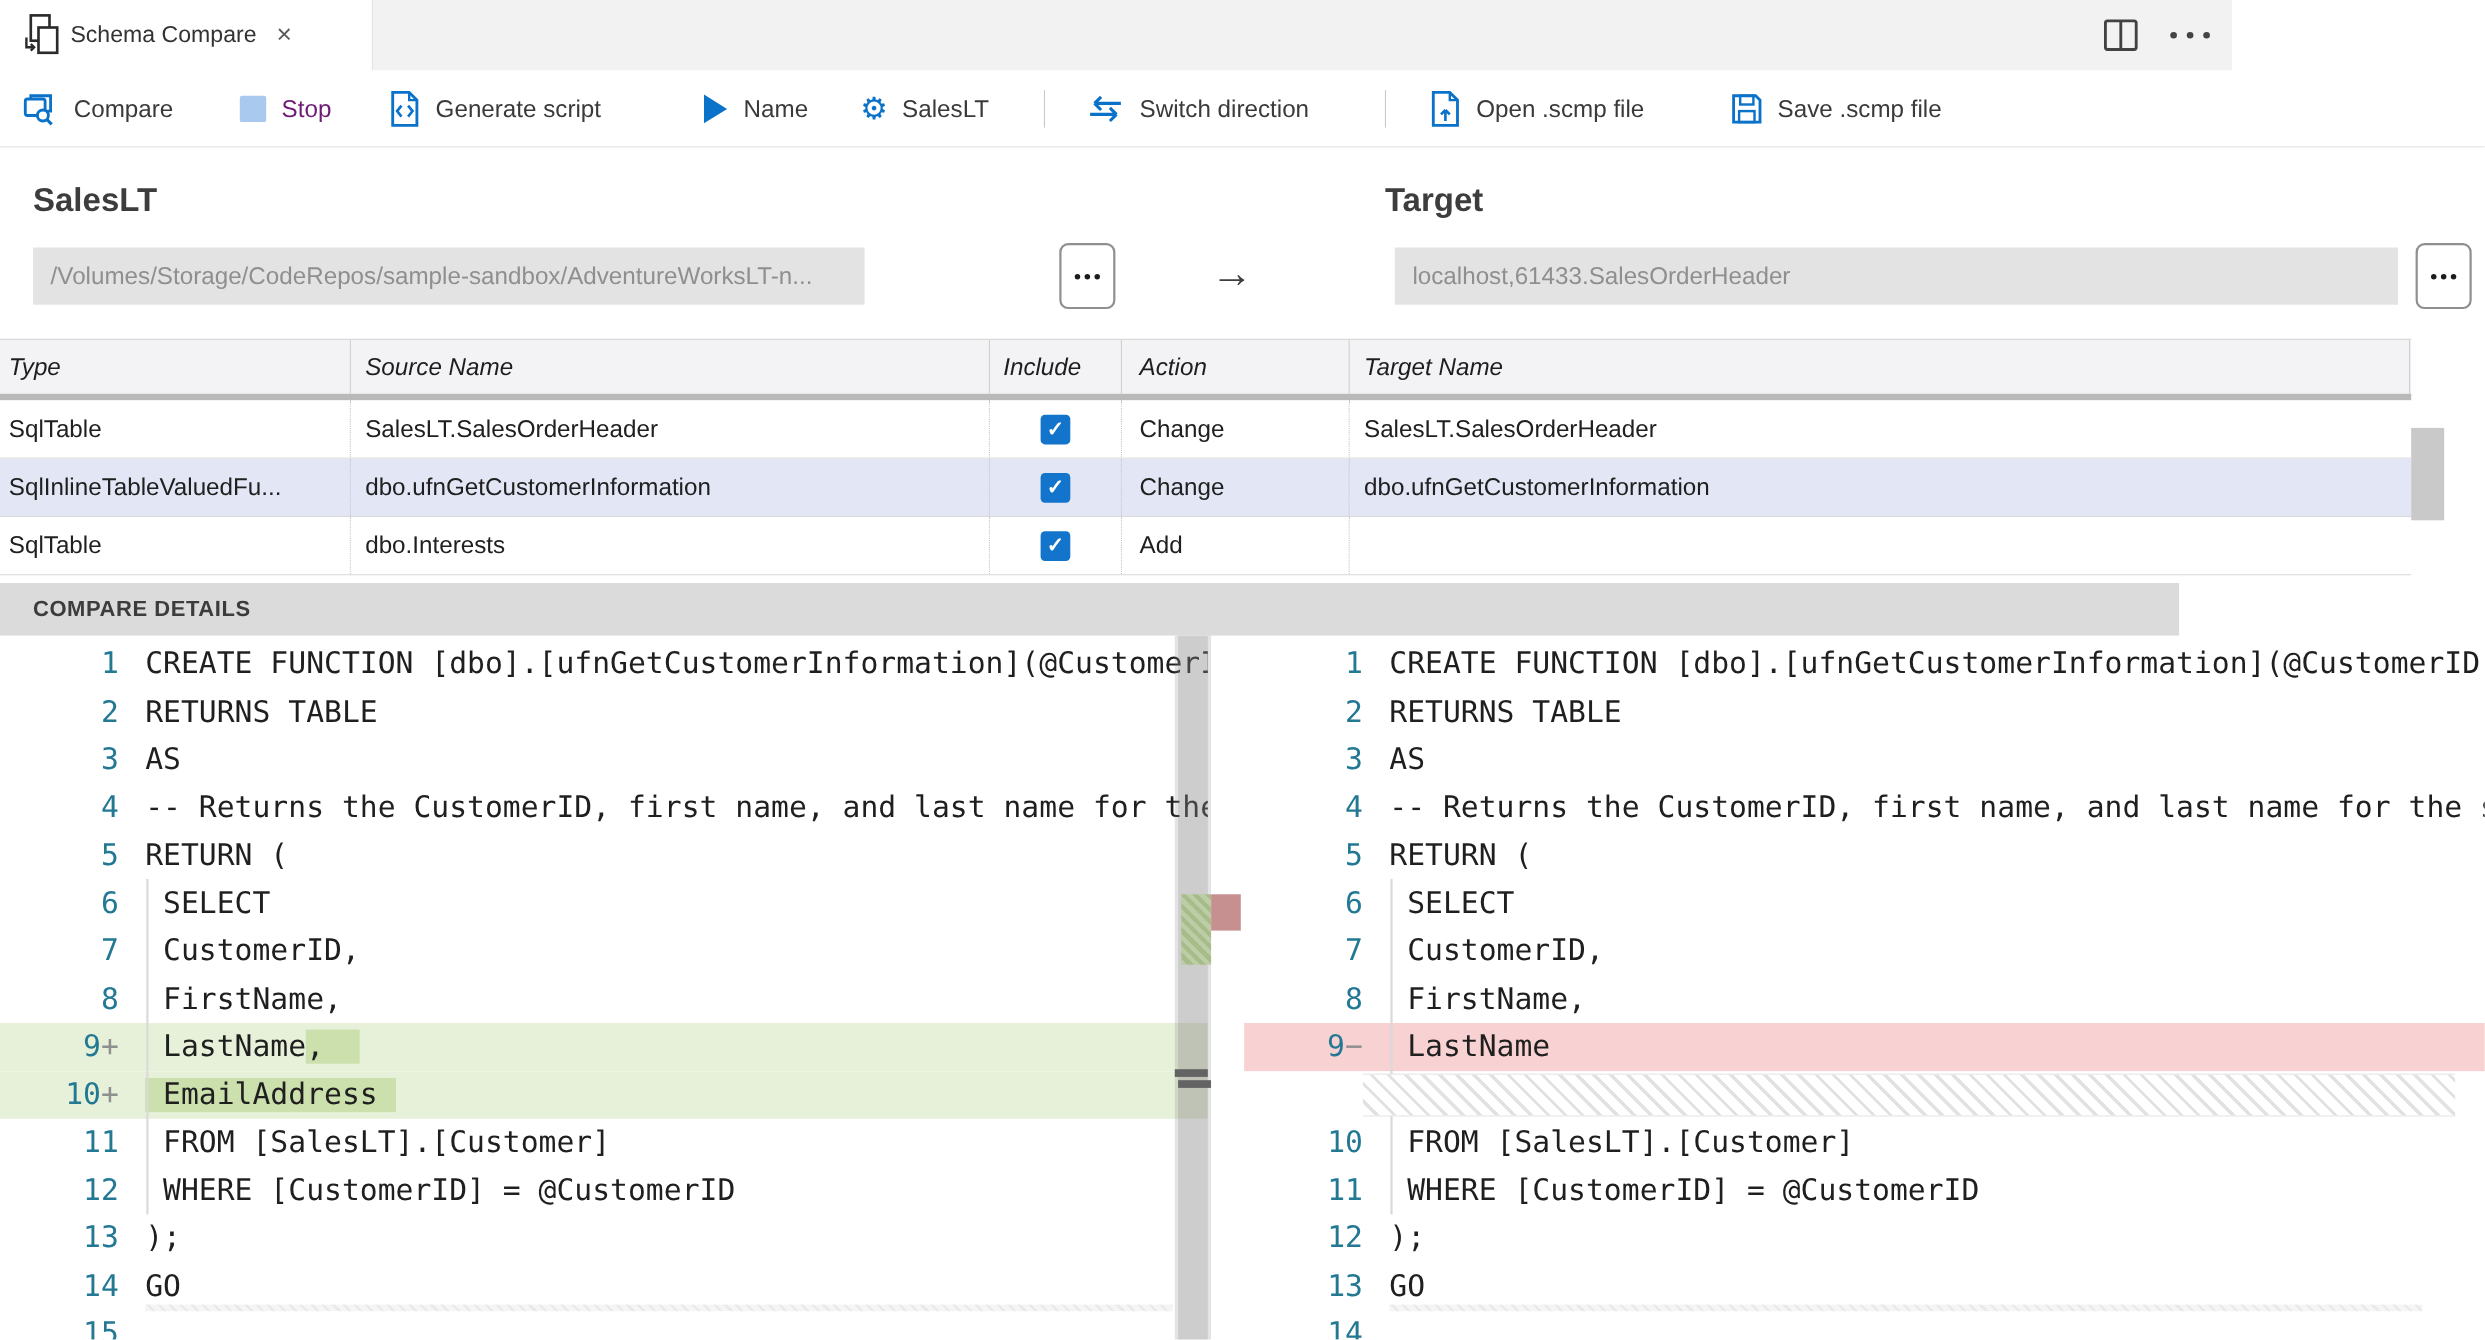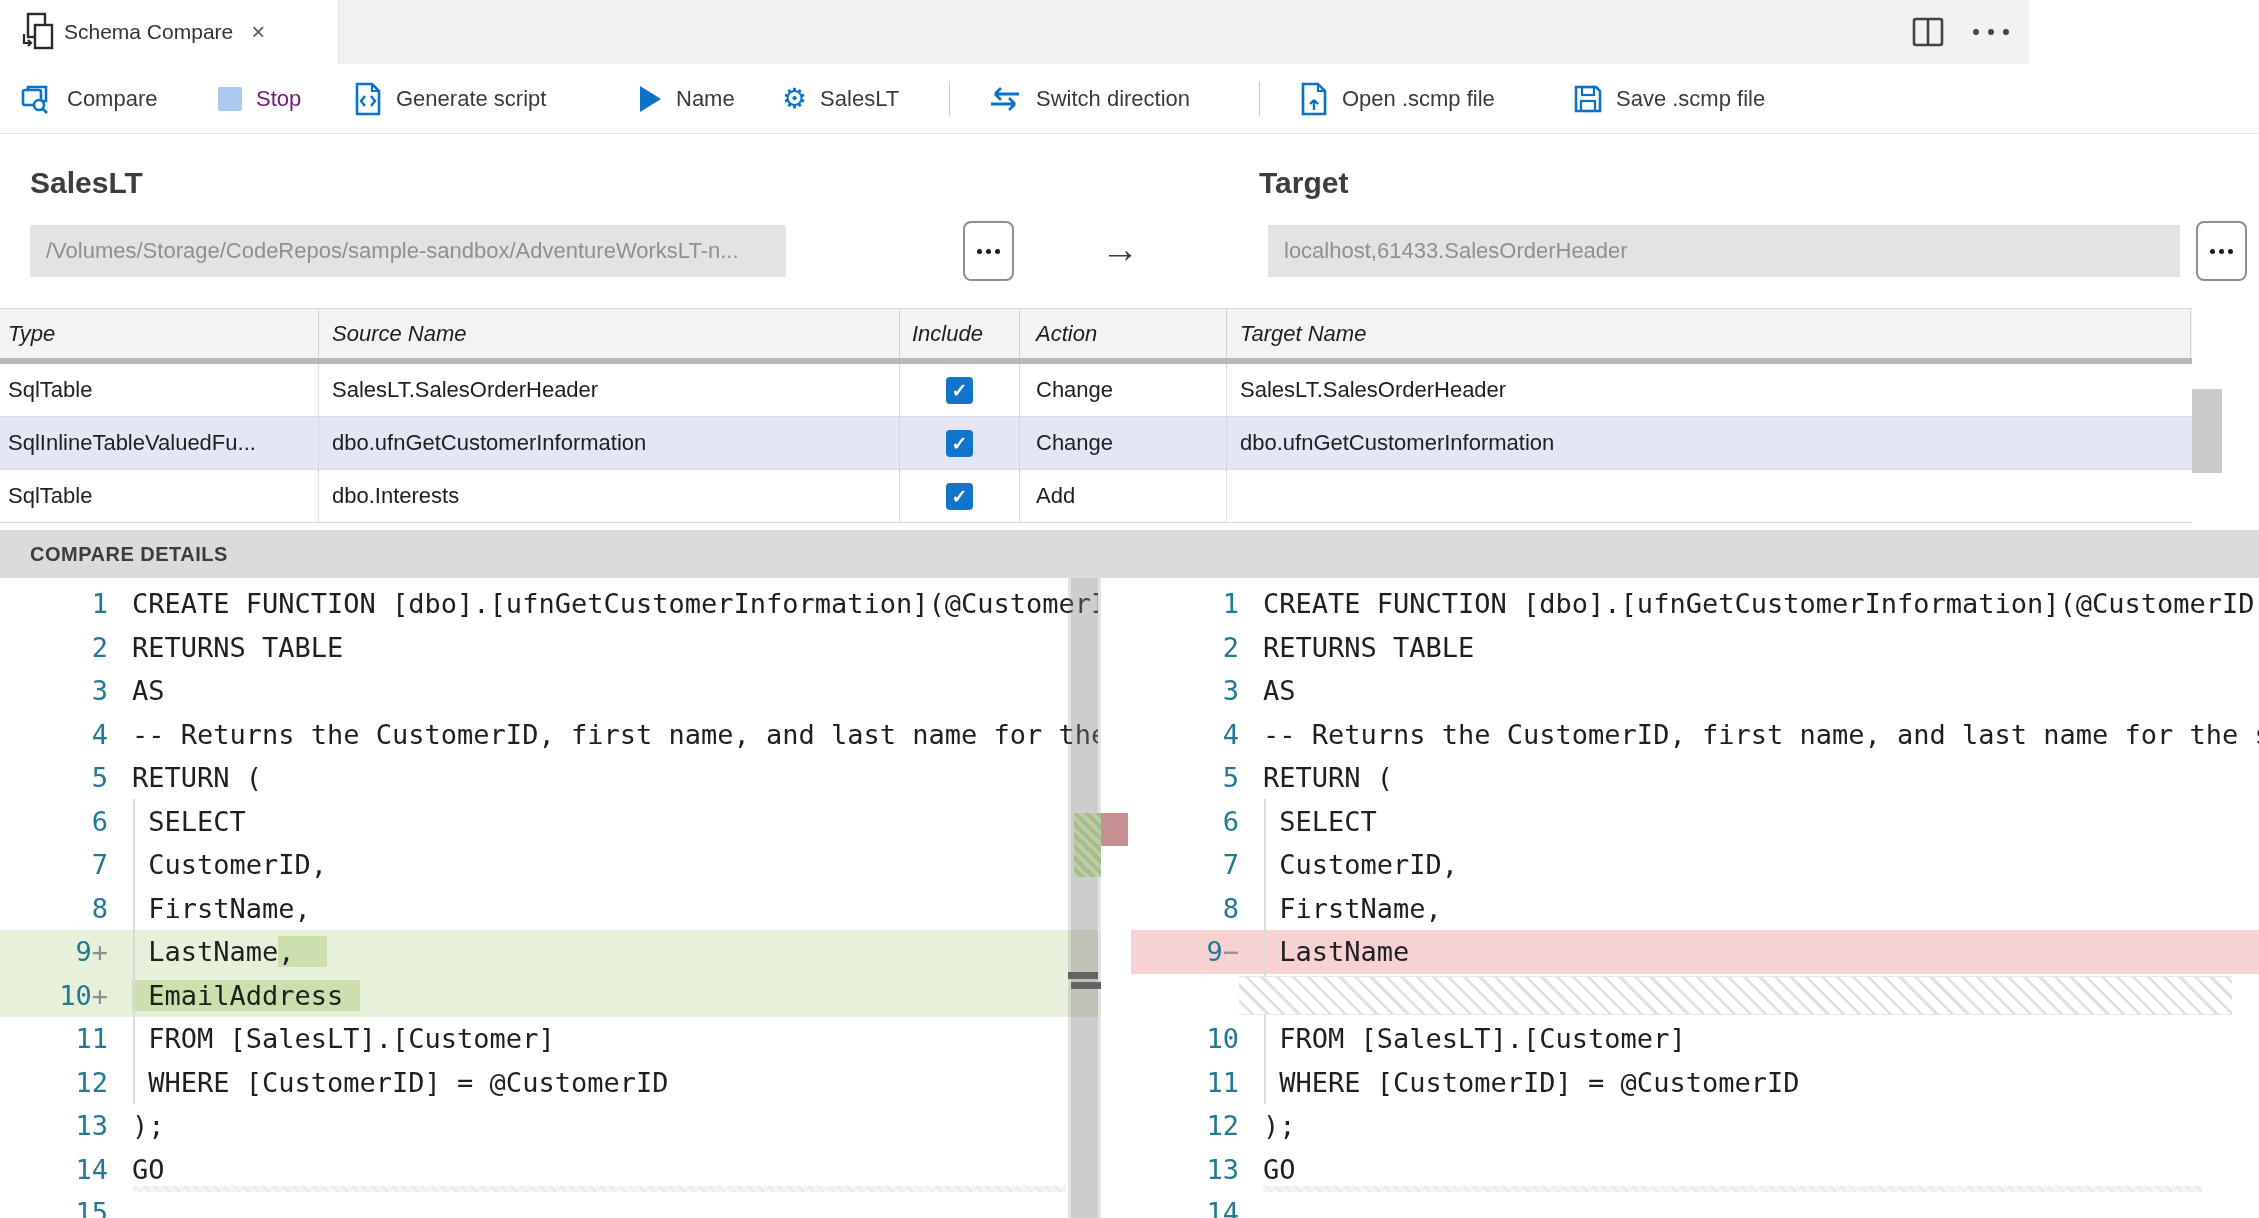--- a/index.html
+++ b/index.html
@@ -56,21 +56,21 @@
   .c2{width:120px;justify-content:center;padding:0;}
   .hc.c2{justify-content:flex-start;padding-left:12px;}
   .c3{width:207px;padding-left:16px;}
   .c4{width:964px;padding-left:13px;border-right:none;}
   .g-header .c4{border-right:1px solid #d0d0d0;}
   .checkbox{width:27px;height:27px;border-radius:4px;background:#1374cc;color:#fff;
             font-size:19px;font-weight:bold;display:flex;align-items:center;justify-content:center;}
   .grid-vthumb{position:absolute;left:2192px;top:389px;width:30px;height:84px;background:#c9c9c9;}
 
   
-  .details-bar{position:absolute;left:0;top:530px;width:2259px;height:48px;background:#dbdbdb;
+  .details-bar{position:absolute;left:0;top:530px;width:1981px;height:48px;background:#dbdbdb;
                display:flex;align-items:center;}
   .details-label{margin-left:30px;font-size:20px;font-weight:bold;letter-spacing:0.5px;color:#3c3c3c;}
 
   
   .diff{position:absolute;left:0;top:578px;width:2259px;height:640px;background:#fff;
         font-family:"DejaVu Sans Mono",monospace;font-size:27px;}
   .pane{position:absolute;top:0;height:640px;overflow:hidden;background:#fff;}
   .pane-left{left:0;width:1098px;}
   .pane-right{left:1131px;width:1128px;}
   .code-stream{position:absolute;left:0;top:4px;width:100%;}

